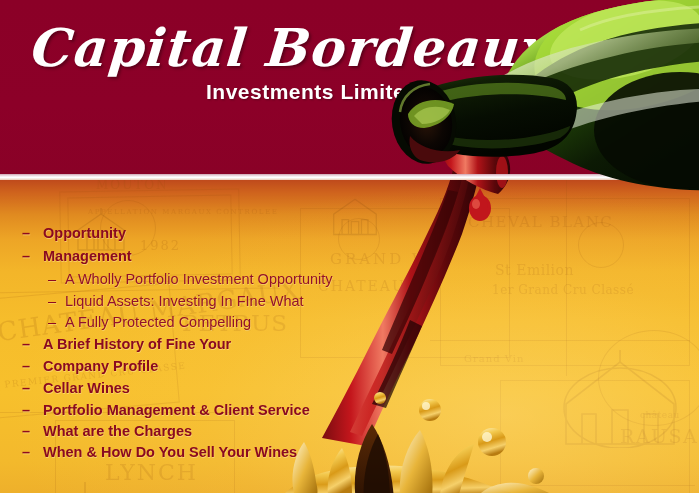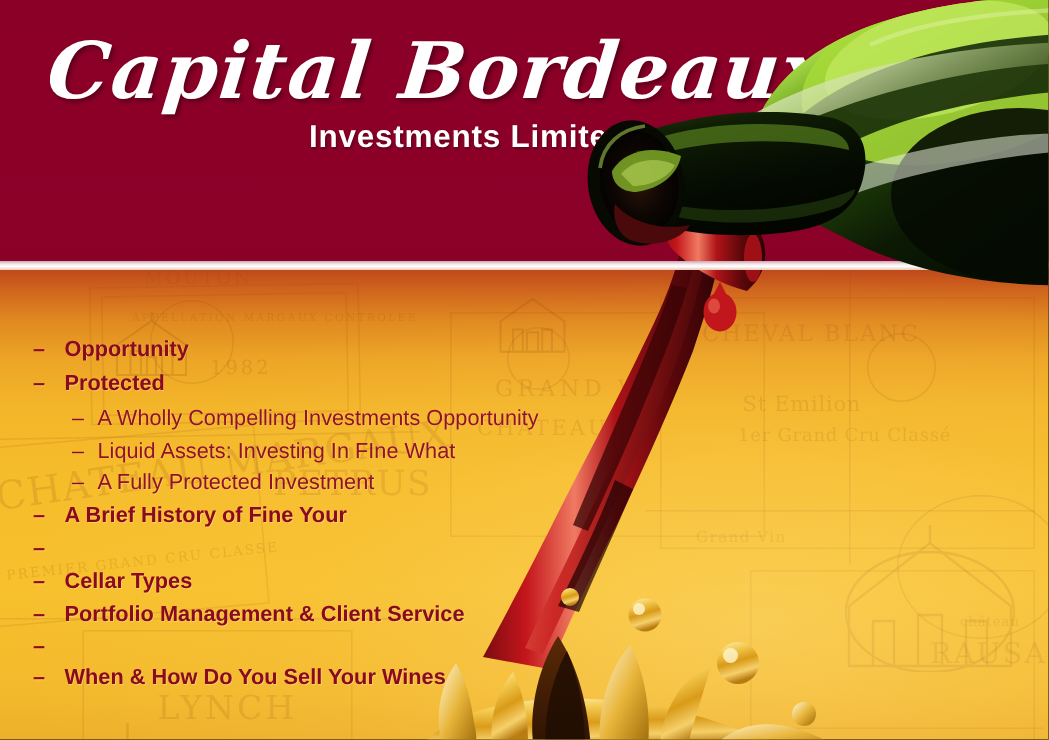--- a/index.html
+++ b/index.html
@@ -418,51 +418,53 @@
     </svg>
   </div>
 
   <div class="nav-list" id="nav-list">
       <div class="nav-item level-1" style="left: 22px; top: 45px;">
         <span class="nav-dash">–</span>
         <span>Opportunity</span>
       </div>
       <div class="nav-item level-1" style="left: 22px; top: 68px;">
         <span class="nav-dash">–</span>
-        <span>Protected</span>
+        <span>Management</span>
       </div>
       <div class="nav-item level-2" style="left: 48px; top: 91px;">
         <span class="nav-dash">–</span>
-        <span>A Wholly Compelling Investments Opportunity</span>
+        <span>A Wholly Portfolio Investment Opportunity</span>
       </div>
       <div class="nav-item level-2" style="left: 48px; top: 113px;">
         <span class="nav-dash">–</span>
         <span>Liquid Assets: Investing In FIne What</span>
       </div>
       <div class="nav-item level-2" style="left: 48px; top: 134px;">
         <span class="nav-dash">–</span>
-        <span>A Fully Protected Investment</span>
+        <span>A Fully Protected Compelling</span>
       </div>
       <div class="nav-item level-1" style="left: 22px; top: 156px;">
         <span class="nav-dash">–</span>
         <span>A Brief History of Fine Your</span>
       </div>
       <div class="nav-item level-1" style="left: 22px; top: 178px;">
         <span class="nav-dash">–</span>
+        <span>Company Profile</span>
       </div>
       <div class="nav-item level-1" style="left: 22px; top: 200px;">
         <span class="nav-dash">–</span>
-        <span>Cellar Types</span>
+        <span>Cellar Wines</span>
       </div>
       <div class="nav-item level-1" style="left: 22px; top: 222px;">
         <span class="nav-dash">–</span>
         <span>Portfolio Management &amp; Client Service</span>
       </div>
       <div class="nav-item level-1" style="left: 22px; top: 243px;">
         <span class="nav-dash">–</span>
+        <span>What are the Charges</span>
       </div>
       <div class="nav-item level-1" style="left: 22px; top: 264px;">
         <span class="nav-dash">–</span>
         <span>When &amp; How Do You Sell Your Wines</span>
       </div>
     </div>
 
 </div>
 
 </body></html>

